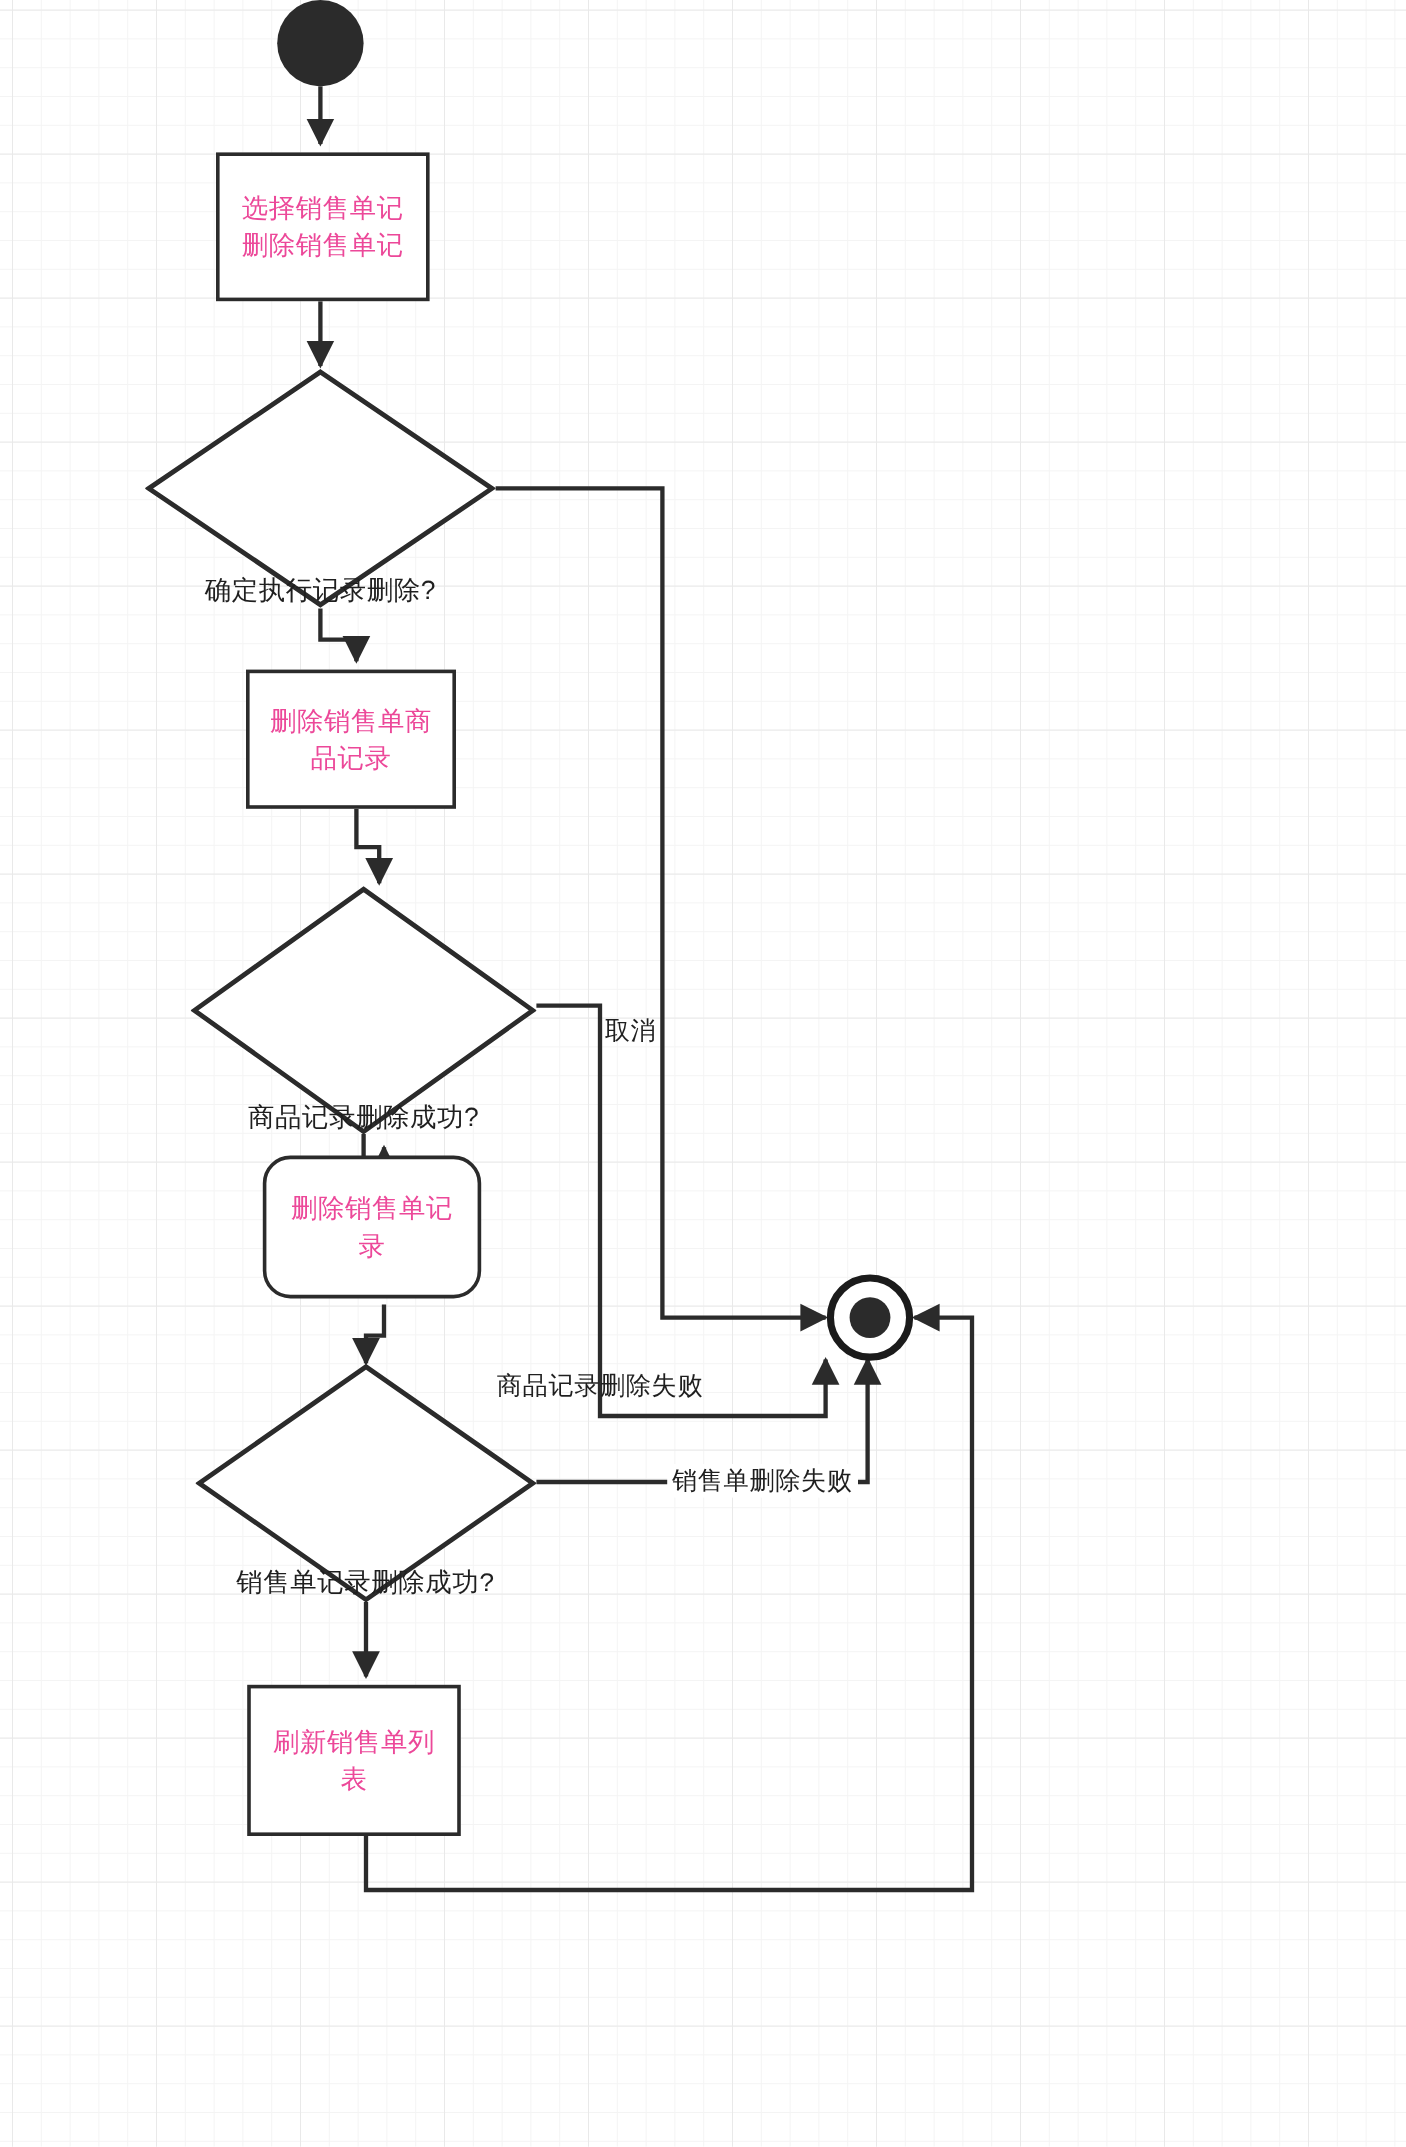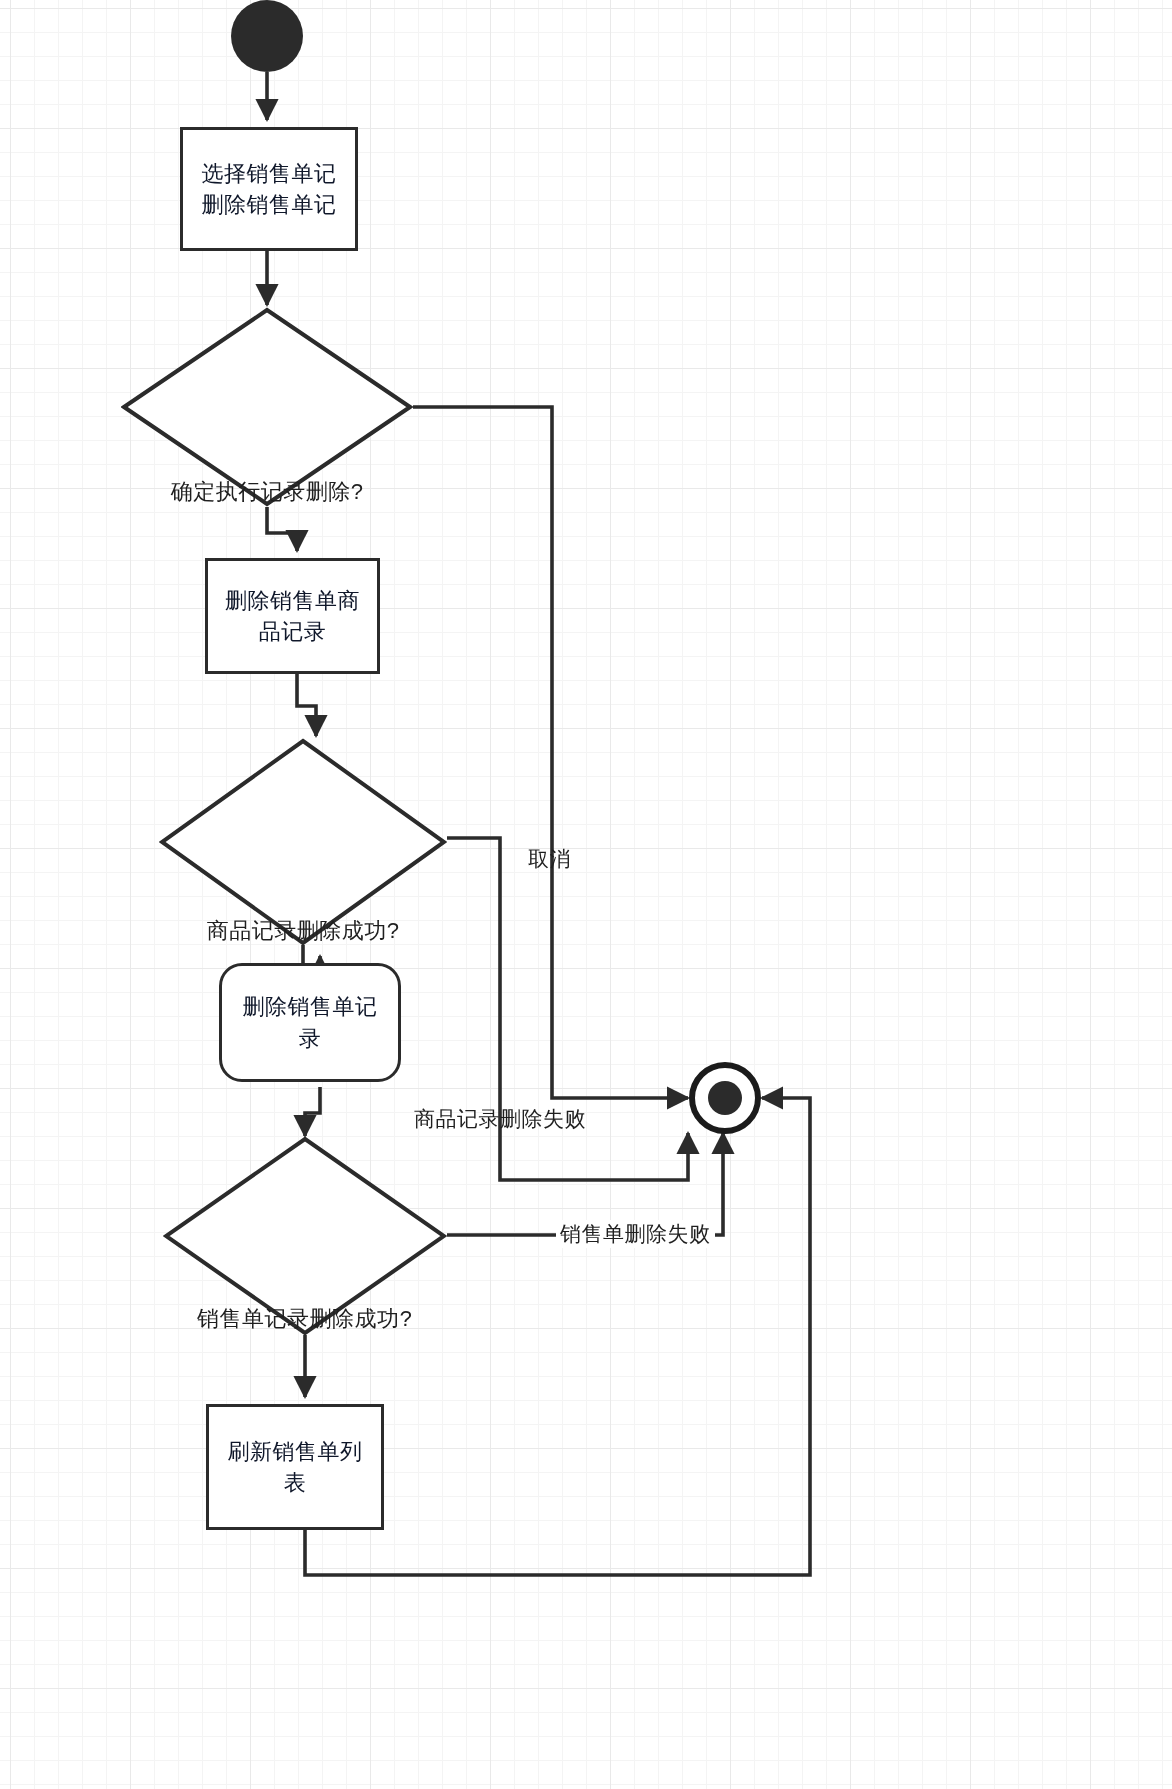--- a/index.html
+++ b/index.html
@@ -38,21 +38,21 @@
     box-sizing:border-box;
   }
   .proc{
     background:#ffffff;
     border:3.5px solid #2b2b2b;
     display:flex;
     align-items:center;
     justify-content:center;
     text-align:center;
     line-height:1.42;
-    color:#0f172a;
+    color:#ec4899;
     font-size:22px;
     letter-spacing:.5px;
     padding:4px 10px;
   }
   .proc span{display:block;}
   .diamond-wrap{
     position:absolute;
     display:flex;
     align-items:flex-end;
     justify-content:center;
@@ -189,19 +189,19 @@
     <div>
       <span>刷新销售单列</span>
       <span>表</span>
     </div>
   </div>
 
   <div class="end-node" style="left:689px; top:1062px; width:72px; height:72px;">
     <div class="inner"></div>
   </div>
 
-  <div class="edge-label" style="left:528px; top:845px;">取消</div>
-
-  <div class="edge-label" style="left:414px; top:1105px;">商品记录删除失败</div>
+  <div class="edge-label" style="left:504px; top:845px;">取消</div>
+
+  <div class="edge-label" style="left:414px; top:1141px;">商品记录删除失败</div>
 
   <div class="edge-label" style="left:556px; top:1220px; background:#ffffff; padding:0 4px;">销售单删除失败</div>
 
 </div>
 
 </body></html>

